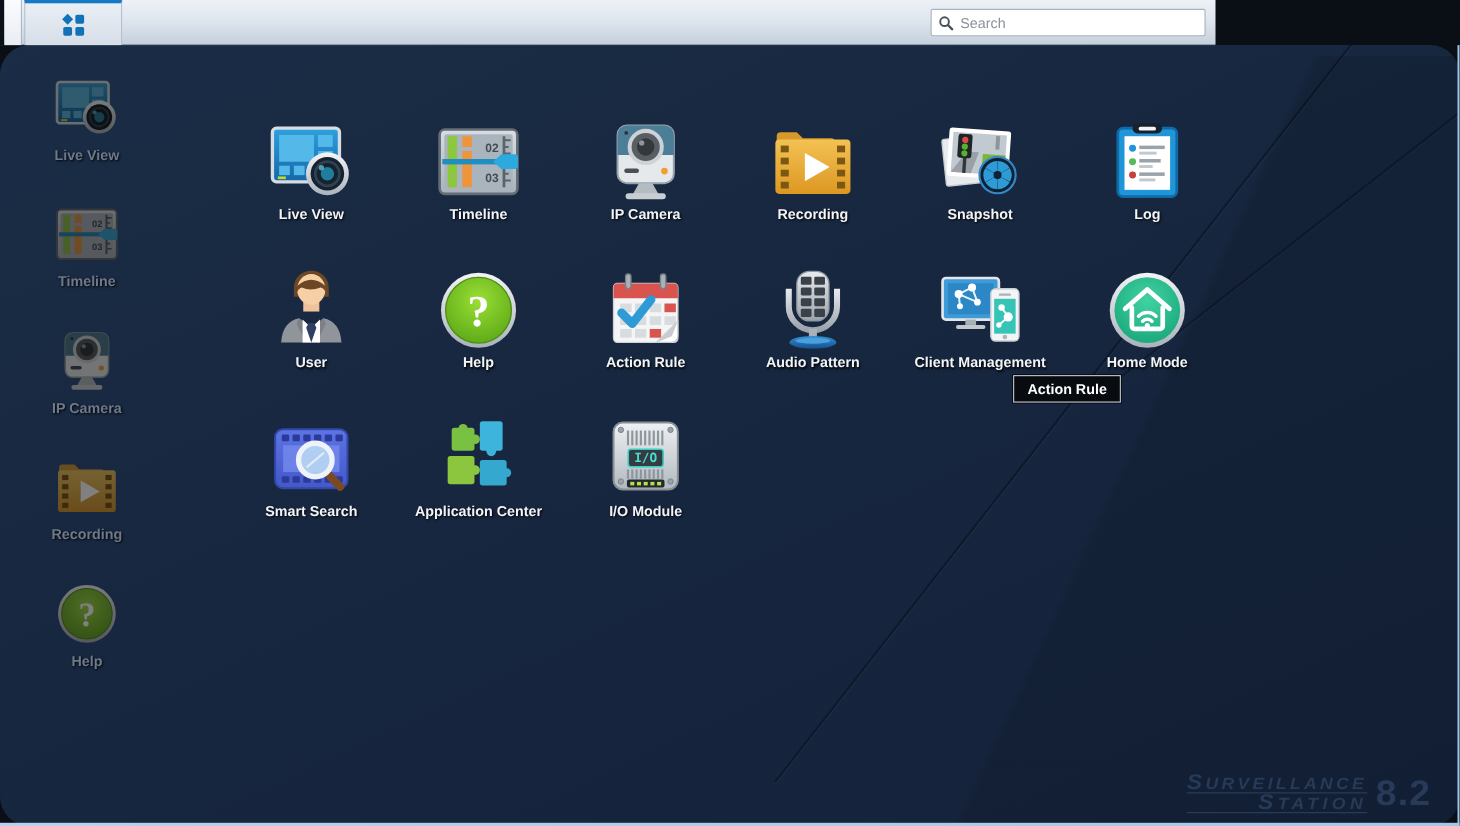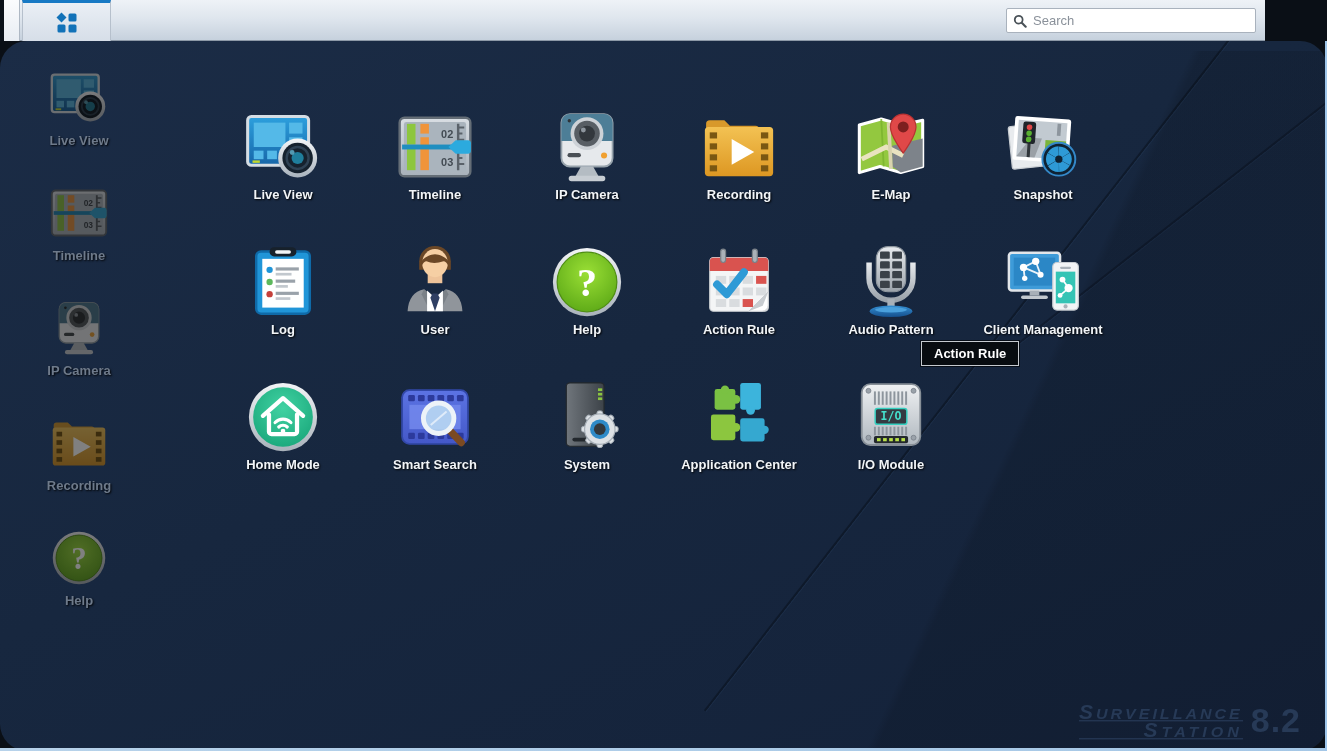--- a/index.html
+++ b/index.html
@@ -1,20 +1,20 @@
 <!DOCTYPE html>
 <html><head>
 <meta charset="utf-8">
 <style>
   * { margin:0; padding:0; box-sizing:border-box; }
   html,body { width:1327px; height:751px; overflow:hidden; }
   body { font-family:"Liberation Sans", sans-serif; background:#0a0f16; position:relative; }
 
   
-  .topbar { position:absolute; left:0; top:0; width:1265px; height:41px;
+  .topbar { position:absolute; left:0; top:0; width:1105px; height:41px;
     background:linear-gradient(to bottom,#eef2f7 0%,#dfe6ee 45%,#c6d1dd 100%);
     border-bottom:1px solid #8d99a7; z-index:30; }
   .edge-strip { position:absolute; left:0; top:0; width:4px; height:41px; background:#0b1119; }
   .left-panel { position:absolute; left:4px; top:0; width:16px; height:41px;
     background:linear-gradient(to bottom,#fbfcfe,#e8edf3); border-right:1px solid #aeb8c4; }
   .app-tab { position:absolute; left:22px; top:0; width:89px; height:41px;
     background:linear-gradient(to bottom,#eaeff5 0%,#d6dee8 100%);
     border-left:1px solid #b6c0cc; border-right:1px solid #b6c0cc; border-top:3px solid #1779c4;
     display:flex; align-items:center; justify-content:center; cursor:pointer; }
   .tab-glyph { width:21px; height:21px; display:block; }
@@ -544,26 +544,20 @@
     <div class="app-label">IP Camera</div>
   </div>
 
   <div class="app">
     <svg viewBox="0 0 64 64">
           <use href="#ic-recording"></use>
         </svg>
     <div class="app-label">Recording</div>
   </div>
 
-  <div class="app">
-    <svg viewBox="0 0 64 64">
-          <use href="#ic-e-map"></use>
-        </svg>
-    <div class="app-label">E-Map</div>
-  </div>
 
   <div class="app">
     <svg viewBox="0 0 64 64">
           <use href="#ic-snapshot"></use>
         </svg>
     <div class="app-label">Snapshot</div>
   </div>
 
 
   <div class="app">
@@ -616,26 +610,20 @@
     <div class="app-label">Home Mode</div>
   </div>
 
   <div class="app">
     <svg viewBox="0 0 64 64">
           <use href="#ic-smart-search"></use>
         </svg>
     <div class="app-label">Smart Search</div>
   </div>
 
-  <div class="app">
-    <svg viewBox="0 0 64 64">
-          <use href="#ic-system"></use>
-        </svg>
-    <div class="app-label">System</div>
-  </div>
 
   <div class="app">
     <svg viewBox="0 0 64 64">
           <use href="#ic-application-center"></use>
         </svg>
     <div class="app-label">Application Center</div>
   </div>
 
   <div class="app">
     <svg viewBox="0 0 64 64">

